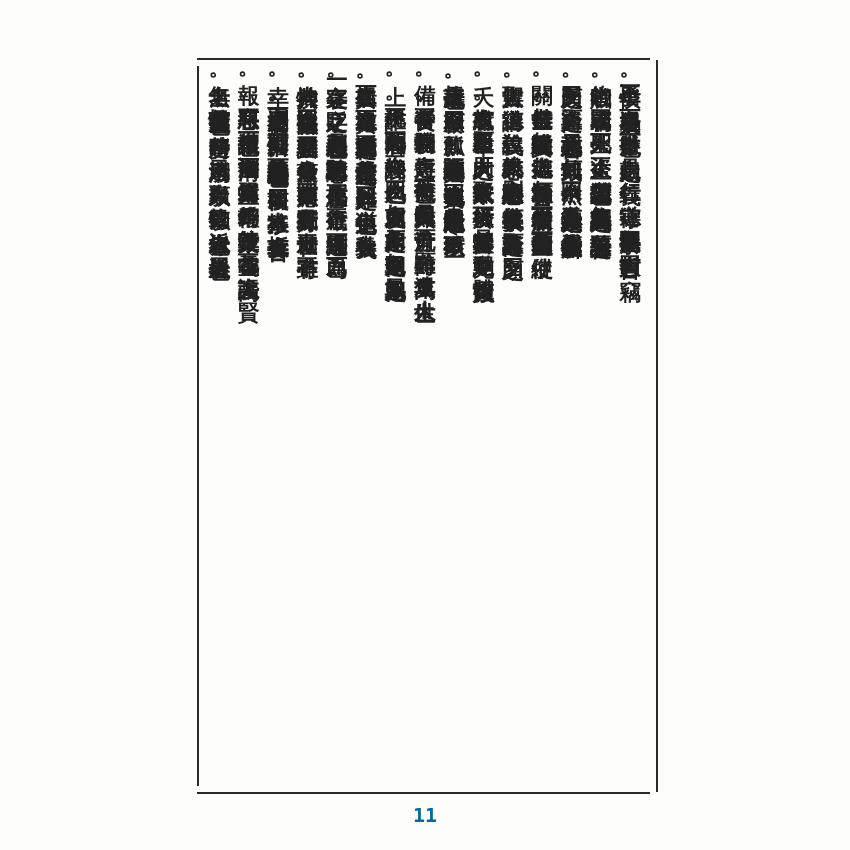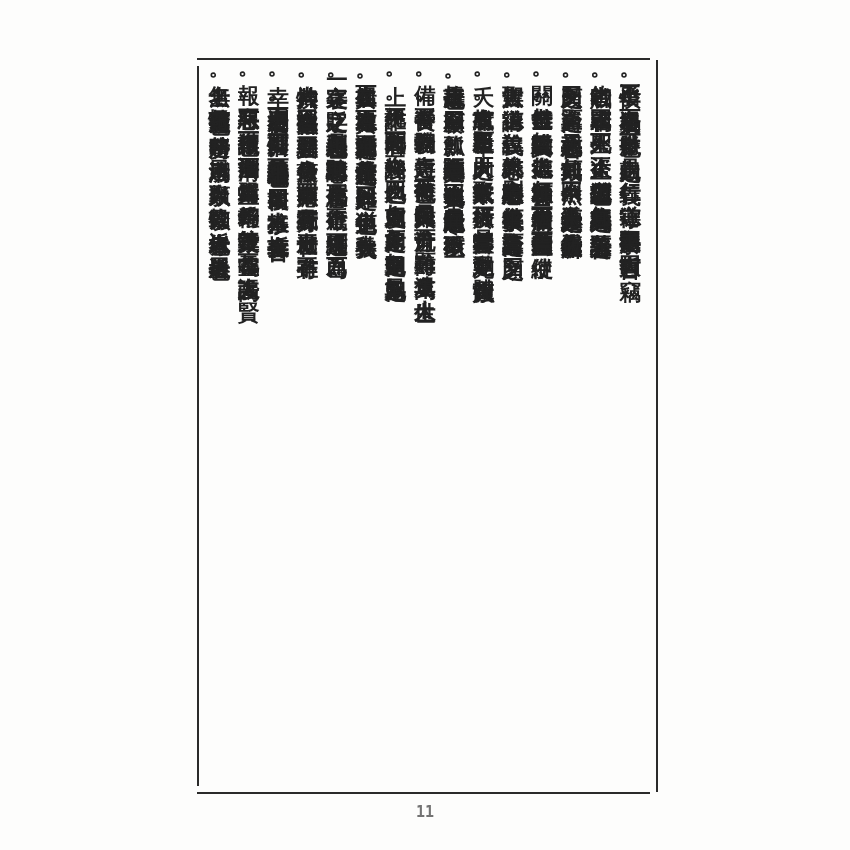--- a/index.html
+++ b/index.html
@@ -68,23 +68,23 @@
       white-space: nowrap;
       overflow: hidden;
     }
     .page-number {
       position: absolute;
       left: 0;
       width: 850px;
       top: 803px;
       text-align: center;
       font-family: "DejaVu Sans Mono", "Liberation Mono", monospace;
-      font-size: 15px;
+      font-size: 20px;
       font-weight: bold;
-      color: #737373;
+      color: #0369a1;
     }
   </style>
 </head>
 <body>
 
 <div class="page">
   <div class="frame">
     <div class="frame-left"></div>
     <div class="frame-right"></div>
   </div>

